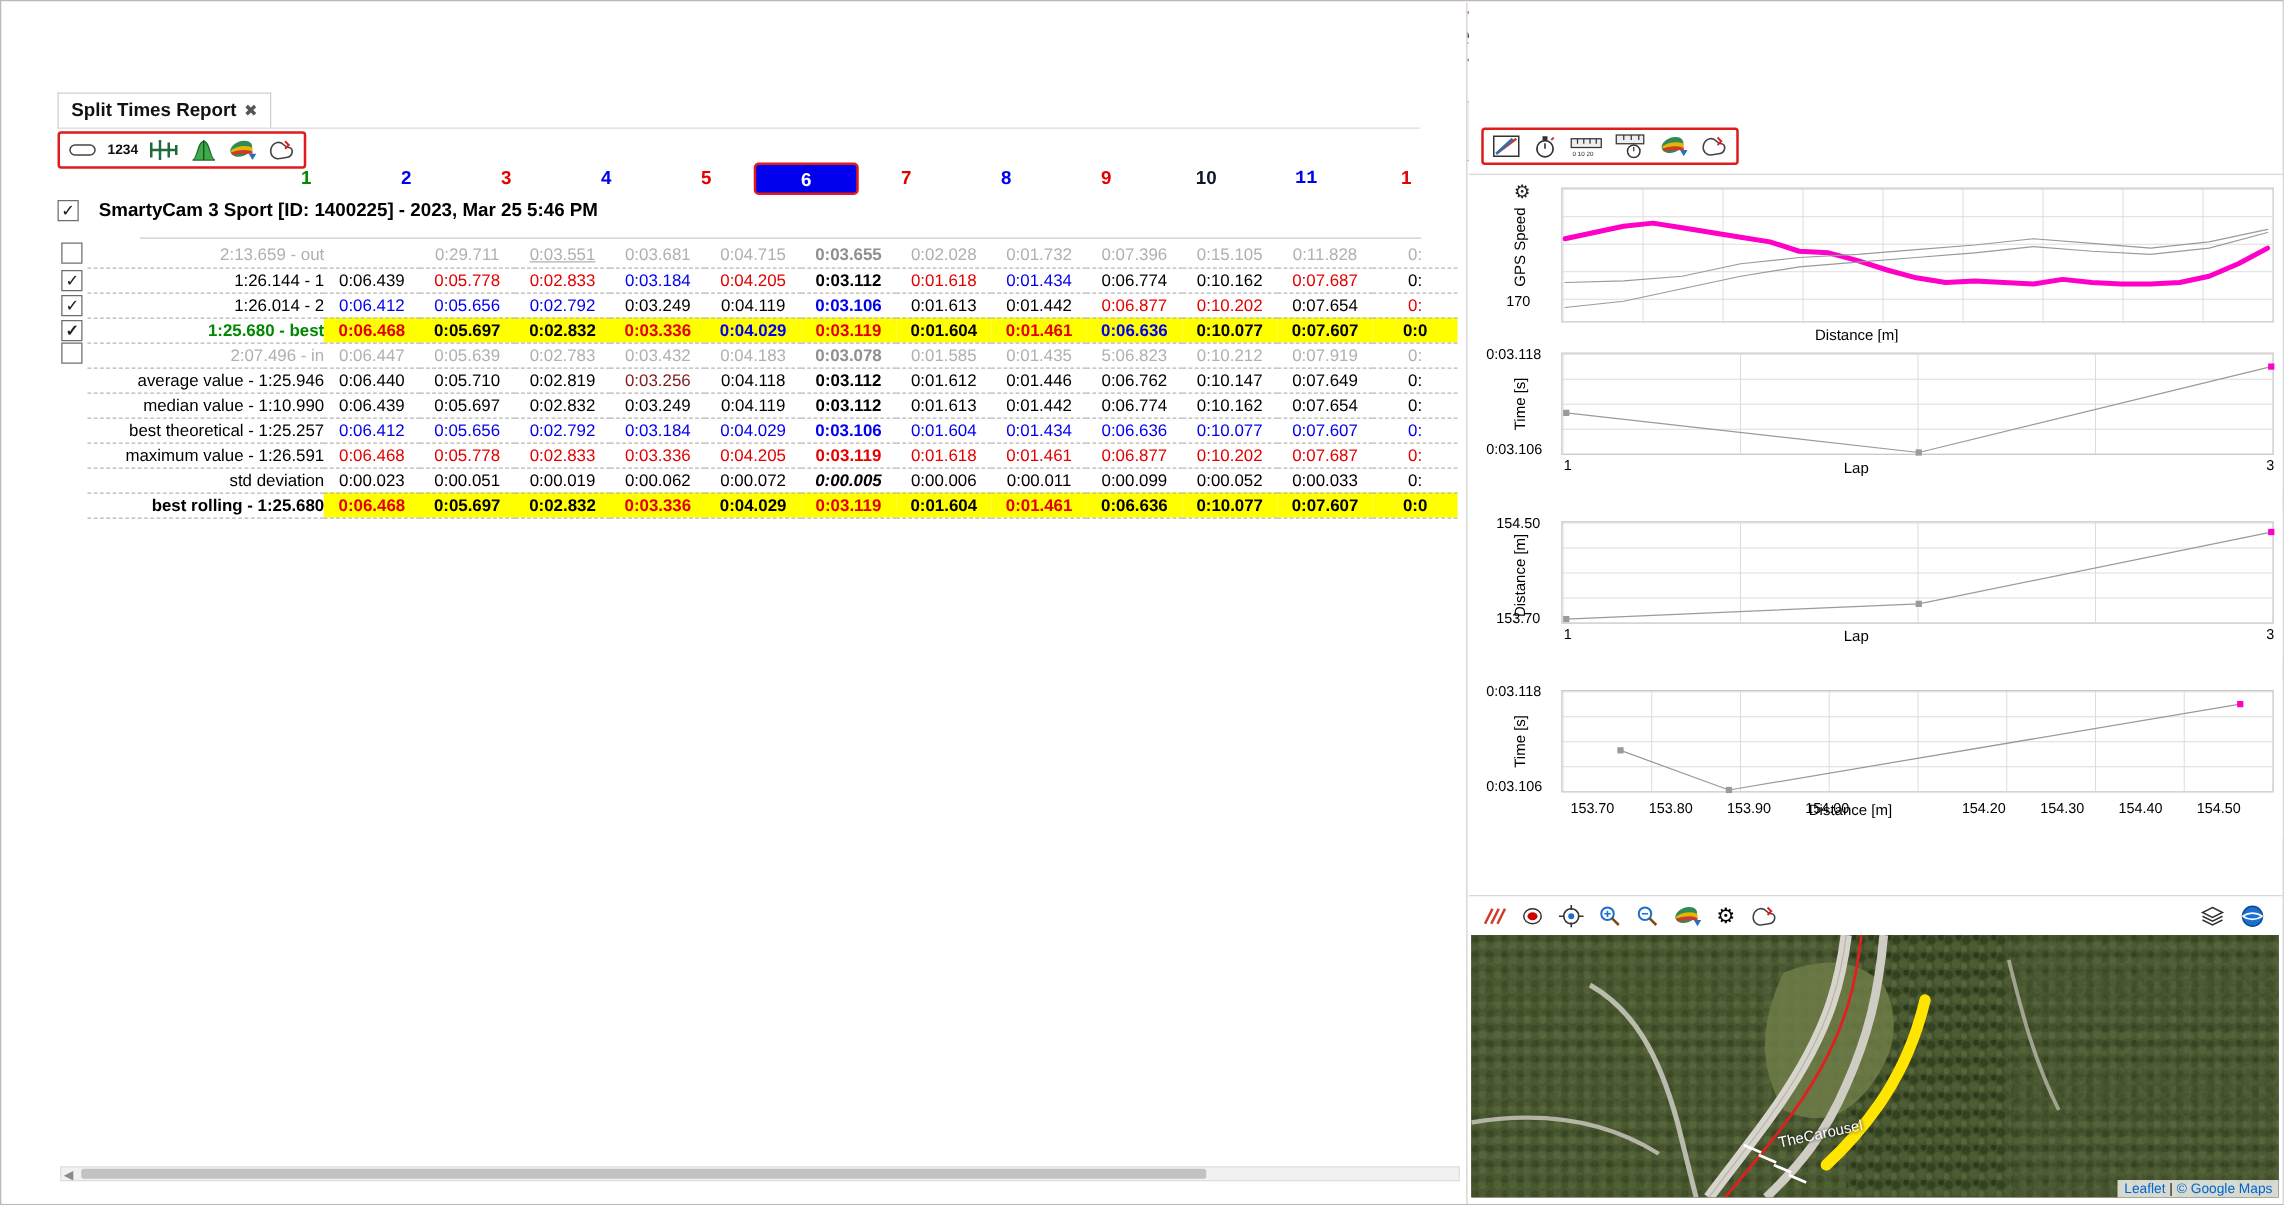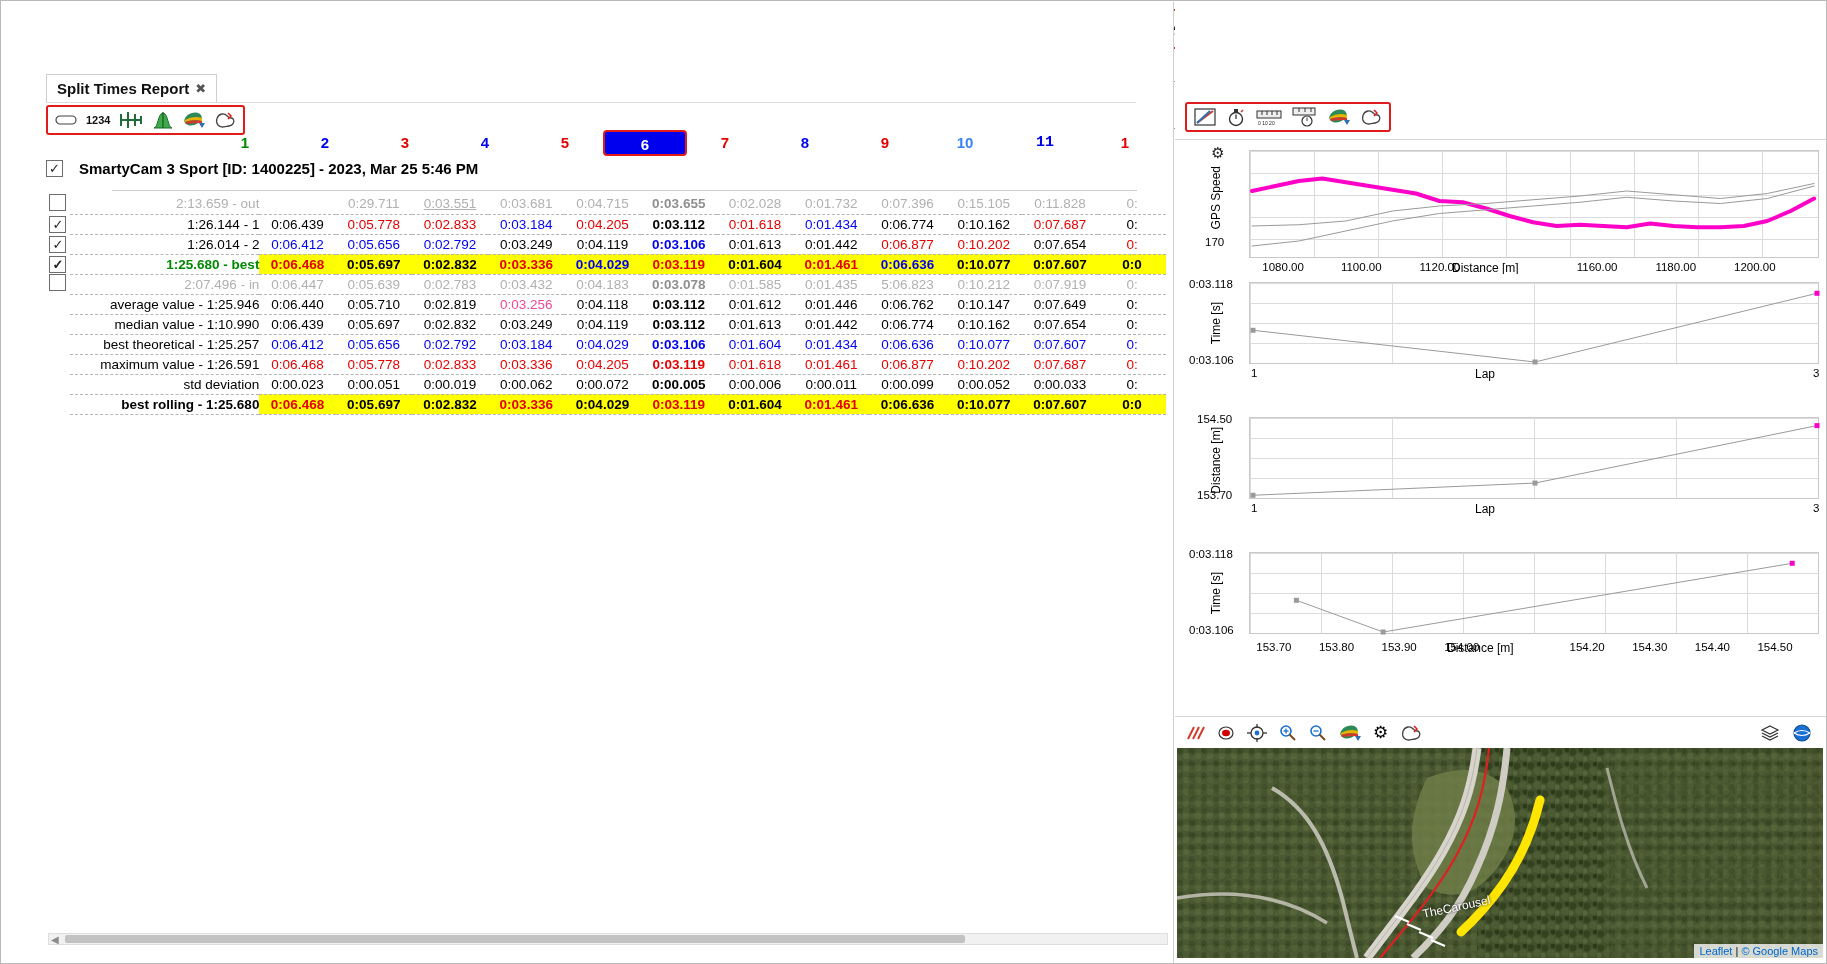--- a/index.html
+++ b/index.html
@@ -233,21 +233,21 @@
     <div class="col-head-row">
         <div class="col-head" style="color: rgb(0, 136, 0); left: 201px;">1</div>
         <div class="col-head" style="color: rgb(0, 0, 238); left: 281px;">2</div>
         <div class="col-head" style="color: rgb(227, 0, 0); left: 361px;">3</div>
         <div class="col-head" style="color: rgb(0, 0, 238); left: 441px;">4</div>
         <div class="col-head" style="color: rgb(227, 0, 0); left: 521px;">5</div>
         <div class="col-head sel" style="color: rgb(255, 255, 255); left: 601px;">6</div>
         <div class="col-head" style="color: rgb(227, 0, 0); left: 681px;">7</div>
         <div class="col-head" style="color: rgb(0, 0, 238); left: 761px;">8</div>
         <div class="col-head" style="color: rgb(227, 0, 0); left: 841px;">9</div>
-        <div class="col-head" style="color: #3b82f6; left: 921px;">10</div>
+        <div class="col-head" style="color: #0f172a; left: 921px;">10</div>
         <div class="col-head" style="color: rgb(0, 0, 238); left: 1001px; font-family: Liberation Mono, monospace;">11</div>
         <div class="col-head" style="color: rgb(227, 0, 0); left: 1081px;">1</div>
       </div>
 
     <div class="session-row">
       <span class="cb">✓</span>
       <span class="session-title">SmartyCam 3 Sport [ID: 1400225] - 2023, Mar 25 5:46 PM</span>
     </div>
     <div class="table-sep"></div>
 
@@ -332,21 +332,21 @@
             <td class="val" style="color: rgb(176, 176, 176);">0:10.212</td>
             <td class="val" style="color: rgb(176, 176, 176);">0:07.919</td>
             <td class="val" style="color: rgb(176, 176, 176);">0:</td>
           </tr>
           <tr>
             <td class="cb-cell"></td>
             <td class="label-cell" style="color: rgb(0, 0, 0);">average value - 1:25.946</td>
             <td class="val" style="color: rgb(0, 0, 0);">0:06.440</td>
             <td class="val" style="color: rgb(0, 0, 0);">0:05.710</td>
             <td class="val" style="color: rgb(0, 0, 0);">0:02.819</td>
-            <td class="val" style="color: #ec4899;">0:03.256</td>
+            <td class="val" style="color: #7f1d1d;">0:03.256</td>
             <td class="val" style="color: rgb(0, 0, 0);">0:04.118</td>
             <td class="val" style="color: rgb(0, 0, 0); font-weight: bold;">0:03.112</td>
             <td class="val" style="color: rgb(0, 0, 0);">0:01.612</td>
             <td class="val" style="color: rgb(0, 0, 0);">0:01.446</td>
             <td class="val" style="color: rgb(0, 0, 0);">0:06.762</td>
             <td class="val" style="color: rgb(0, 0, 0);">0:10.147</td>
             <td class="val" style="color: rgb(0, 0, 0);">0:07.649</td>
             <td class="val" style="color: rgb(0, 0, 0);">0:</td>
           </tr>
           <tr>
@@ -398,21 +398,21 @@
             <td class="val" style="color: rgb(227, 0, 0);">0:</td>
           </tr>
           <tr>
             <td class="cb-cell"></td>
             <td class="label-cell" style="color: rgb(0, 0, 0);">std deviation</td>
             <td class="val" style="color: rgb(0, 0, 0);">0:00.023</td>
             <td class="val" style="color: rgb(0, 0, 0);">0:00.051</td>
             <td class="val" style="color: rgb(0, 0, 0);">0:00.019</td>
             <td class="val" style="color: rgb(0, 0, 0);">0:00.062</td>
             <td class="val" style="color: rgb(0, 0, 0);">0:00.072</td>
-            <td class="val" style="color: rgb(0, 0, 0); font-weight: bold;">0:00.005</td>
+            <td class="val" style="color: rgb(0, 0, 0); font-weight: bold; font-style: italic;">0:00.005</td>
             <td class="val" style="color: rgb(0, 0, 0);">0:00.006</td>
             <td class="val" style="color: rgb(0, 0, 0);">0:00.011</td>
             <td class="val" style="color: rgb(0, 0, 0);">0:00.099</td>
             <td class="val" style="color: rgb(0, 0, 0);">0:00.052</td>
             <td class="val" style="color: rgb(0, 0, 0);">0:00.033</td>
             <td class="val" style="color: rgb(0, 0, 0);">0:</td>
           </tr>
           <tr class="hl">
             <td class="cb-cell"></td>
             <td class="label-cell" style="color: rgb(0, 0, 0); font-weight: bold;">best rolling - 1:25.680</td>
@@ -498,28 +498,20 @@
       <span class="yaxis-title" style="left:34px; top:22px;">GPS Speed</span>
       <span class="tick" style="left:30px; top:92px;">170</span>
       <div class="chart-plot" style="left:74px; top:6px; width:570px; height:108px; background-size:64px 22px;">
         <svg id="svg-c0" width="570" height="108" viewBox="0 0 570 108" style="position:absolute;left:0;top:0;">
             <path d="M2 40 L25.420689655172414 35 L48.84137931034483 30 L72.26206896551724 27.5 L95.68275862068965 31.25 L119.10344827586206 35 L142.5241379310345 38.75 L165.9448275862069 42.5 L189.3655172413793 49.99999999999999 L212.78620689655173 51.25 L236.20689655172413 57.5 L259.6275862068966 65 L283.048275862069 71.25 L306.4689655172414 75 L329.8896551724138 73.75 L353.3103448275862 75 L376.7310344827586 76.25 L400.151724137931 72.5 L423.57241379310346 75 L446.99310344827586 76.25 L470.41379310344826 76.25 L493.83448275862065 75 L517.2551724137932 70 L540.6758620689656 60 L564.096551724138 47.50000000000001" fill="none" stroke="#ff00c8" stroke-width="4" stroke-linejoin="round" stroke-linecap="round"></path>
             <path d="M2 75 L48.84137931034483 73.75 L95.68275862068965 70 L142.5241379310345 60 L189.3655172413793 55 L236.20689655172413 52.5 L283.048275862069 48.75 L329.8896551724138 45 L376.7310344827586 40 L423.57241379310346 43.74999999999999 L470.41379310344826 47.50000000000001 L517.2551724137932 42.5 L564.096551724138 32.5" fill="none" stroke="#9a9a9a" stroke-width="1" stroke-linejoin="round" stroke-linecap="round"></path>
             <path d="M2 95 L48.84137931034483 90 L95.68275862068965 80 L142.5241379310345 70 L189.3655172413793 62.5 L236.20689655172413 58.75 L283.048275862069 55 L329.8896551724138 51.25 L376.7310344827586 46.25 L423.57241379310346 49.99999999999999 L470.41379310344826 52.5 L517.2551724137932 47.50000000000001 L564.096551724138 35" fill="none" stroke="#9a9a9a" stroke-width="1" stroke-linejoin="round" stroke-linecap="round"></path>
           </svg>
       </div>
       <span class="xaxis-title" style="left:277px; top:117px;">Distance [m]</span>
-      <div id="xt-c0" style="position:absolute;left:74px;top:117px;width:570px;height:16px;">
-          <span class="tick" style="left: 13.3103px; top: 0px;">1080.00</span>
-          <span class="tick" style="left: 91.931px; top: 0px;">1100.00</span>
-          <span class="tick" style="left: 170.552px; top: 0px;">1120.00</span>
-          <span class="tick" style="left: 327.793px; top: 0px;">1160.00</span>
-          <span class="tick" style="left: 406.414px; top: 0px;">1180.00</span>
-          <span class="tick" style="left: 485.034px; top: 0px;">1200.00</span>
-        </div>
     </div>
 
     <div class="chart-box" style="left:0px; top:272px; width:651px; height:118px;">
       <span class="yaxis-title" style="left:34px; top:28px;">Time [s]</span>
       <span class="tick" style="left:14px; top:4px;">0:03.118</span>
       <span class="tick" style="left:14px; top:80px;">0:03.106</span>
       <div class="chart-plot" style="left:74px; top:8px; width:570px; height:82px; background-size:142px 20px;">
         <svg id="svg-c1" width="570" height="82" viewBox="0 0 570 82" style="position:absolute;left:0;top:0;">
             <path d="M3 47.28571428571361 L285 79 L567 10.285714285713624" fill="none" stroke="#9a9a9a" stroke-width="1" stroke-linejoin="round" stroke-linecap="round"></path>
             <rect x="0.5" y="44.78571428571361" width="5" height="5" fill="#9a9a9a"></rect>

